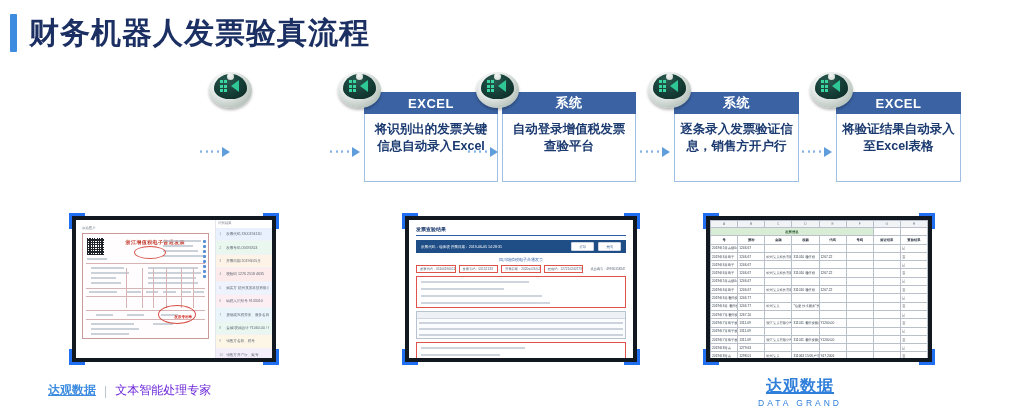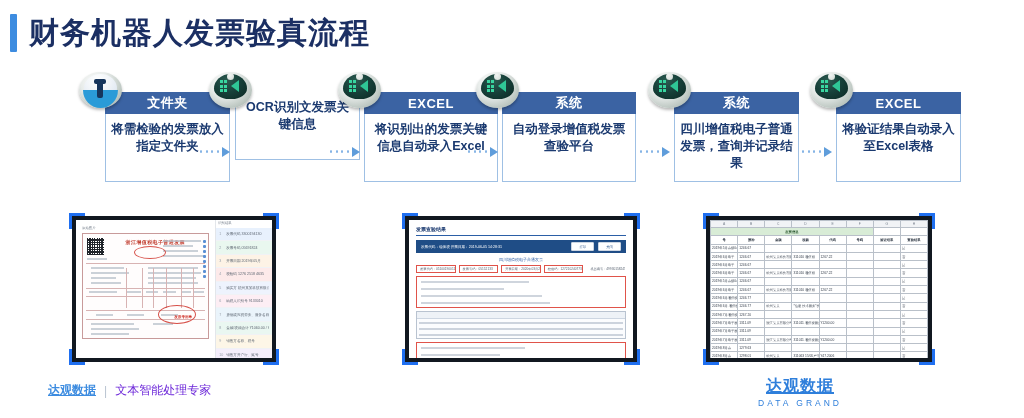--- a/index.html
+++ b/index.html
@@ -144,48 +144,36 @@
 
 <div class="page">
 
   <div class="title-wrap">
     <div class="title-bar"></div>
     <div class="title-text">财务机器人发票验真流程</div>
   </div>
 
   <div class="flow">
 
-    <div class="step" style="left:105px;">
-      <div class="bot person">
-        <div class="shadow"></div>
-          <div class="head"></div>
-          <div class="body2"></div>
-        <div class="stem"></div>
-          <div class="stemcap"></div>
-      </div>
-      <div class="step-head">文件夹</div>
-      <div class="step-body">将需检验的发票放入指定文件夹</div>
-    </div>
     <div class="arrow" style="left:200px;">
       <span class="d"></span>
         <span class="d"></span>
         <span class="d"></span>
         <span class="d"></span>
         <span class="tip"></span>
     </div>
 
     <div class="step" style="left:235px;">
       <div class="bot">
         <div class="shadow"></div>
           <div class="head"></div>
           <div class="notch"></div>
         <div class="grid"></div>
           <div class="chev"></div>
       </div>
-      <div class="step-body">OCR识别文发票关键信息</div>
     </div>
     <div class="arrow" style="left:330px;">
       <span class="d"></span>
         <span class="d"></span>
         <span class="d"></span>
         <span class="d"></span>
         <span class="tip"></span>
     </div>
 
     <div class="step wide" style="left:364px;">
@@ -228,21 +216,21 @@
 
     <div class="step" style="left:674px;">
       <div class="bot">
         <div class="shadow"></div>
           <div class="head"></div>
           <div class="notch"></div>
         <div class="grid"></div>
           <div class="chev"></div>
       </div>
       <div class="step-head">系统</div>
-      <div class="step-body">四川增值税电子普通发票，查询并记录结果</div>
+      <div class="step-body">逐条录入发票验证信息，销售方开户行</div>
     </div>
     <div class="arrow" style="left:802px;">
       <span class="d"></span>
         <span class="d"></span>
         <span class="d"></span>
         <span class="d"></span>
         <span class="tip"></span>
     </div>
 
     <div class="step" style="left:836px;">

